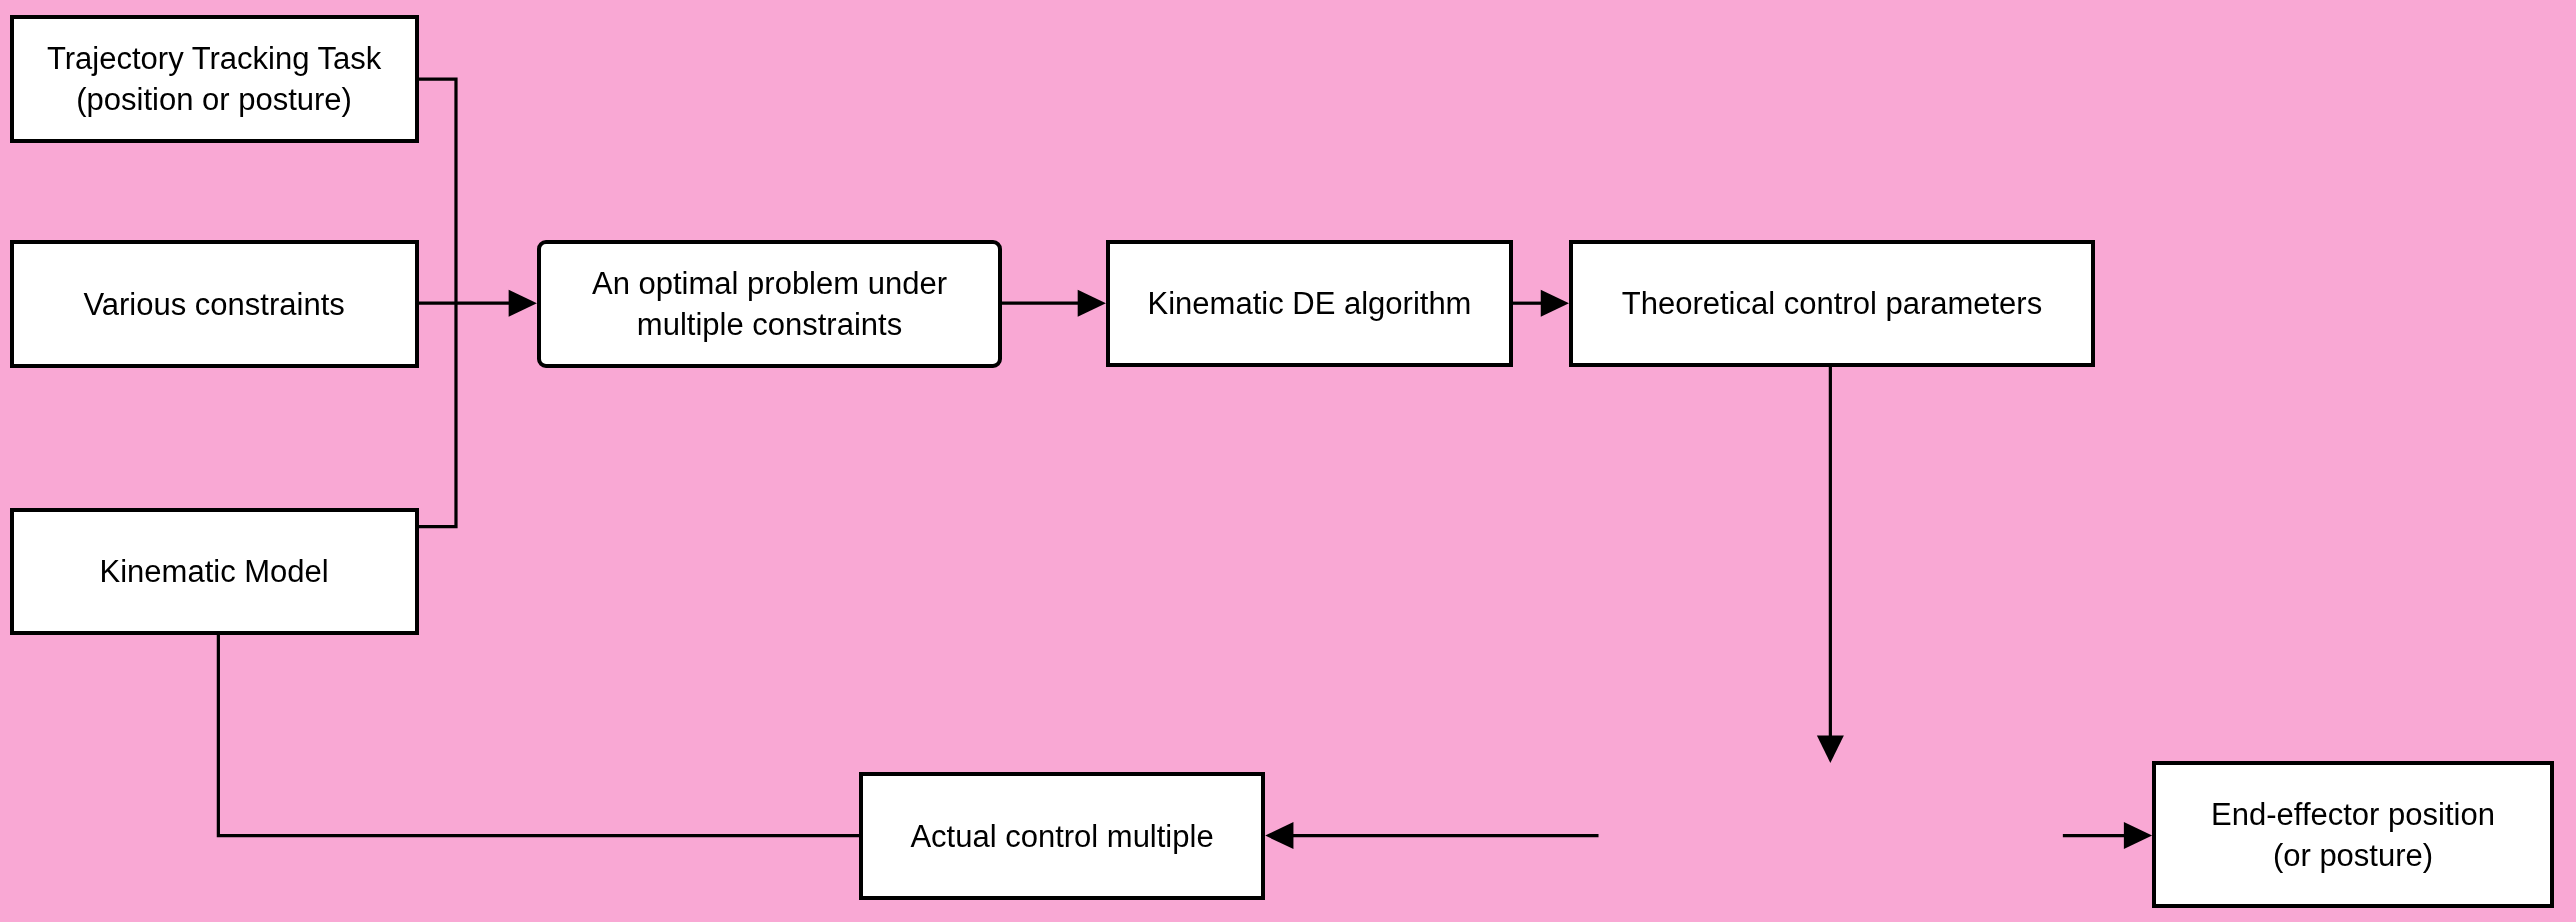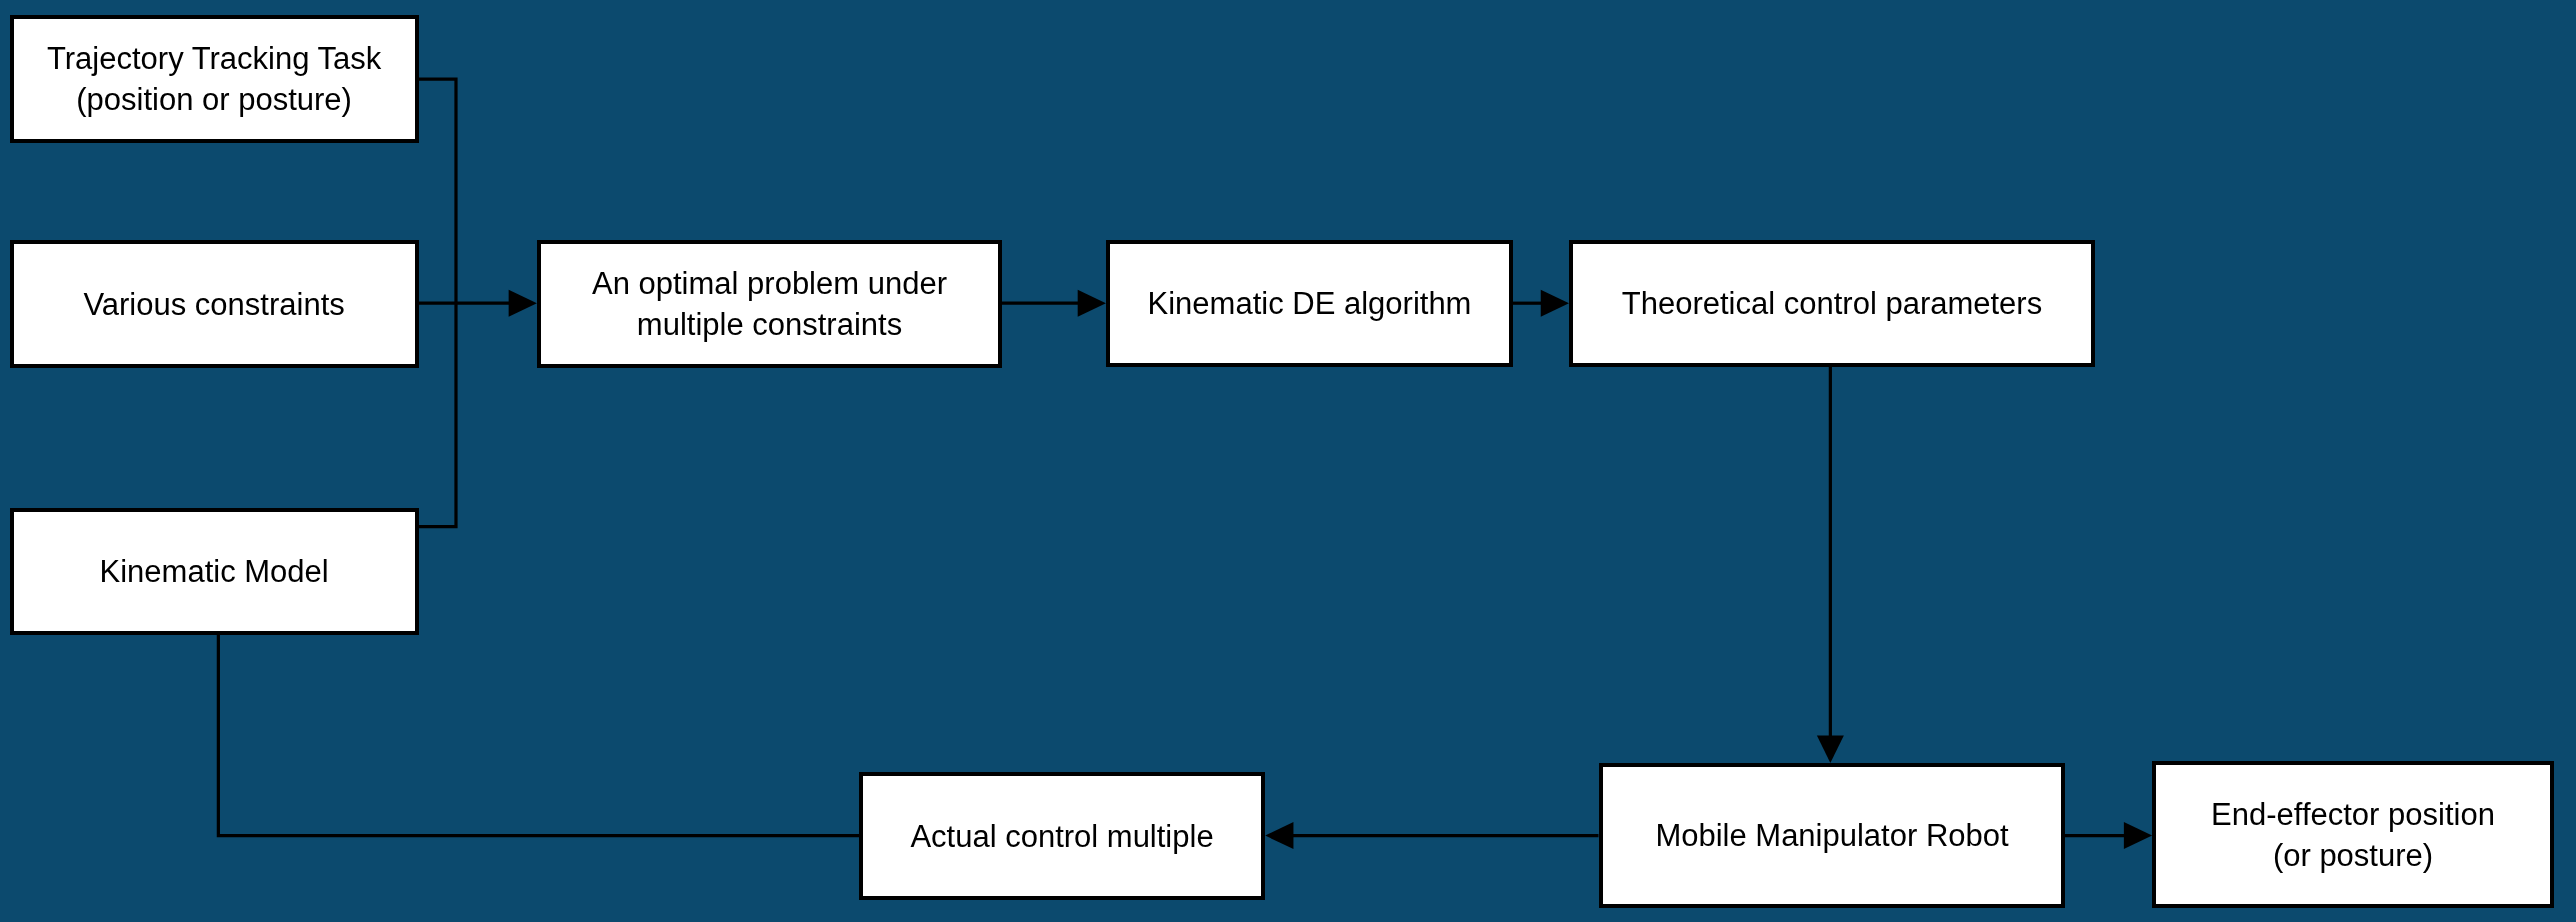--- a/index.html
+++ b/index.html
@@ -4,21 +4,21 @@
 <style>
   html, body {
     margin: 0;
     padding: 0;
     background: #ffffff;
   }
   .canvas {
     position: relative;
     width: 2576px;
     height: 923px;
-    background: #0c4a6e;
+    background: #f9a8d4;
     font-family: "Liberation Sans", "DejaVu Sans", sans-serif;
     color: #000000;
   }
   .wires {
     position: absolute;
     left: 0;
     top: 0;
     width: 2576px;
     height: 923px;
   }
@@ -87,36 +87,33 @@
   </div>
 
   <div class="node" style="left:9.6px; top:240px; width:409px; height:128px;">
     <span>Various constraints</span>
   </div>
 
   <div class="node" style="left:9.6px; top:464px; width:409px; height:127px;margin-top:44px;">
     <span>Kinematic Model</span>
   </div>
 
-  <div class="node" style="left:537px; top:240px; width:465px; height:128px;">
+  <div class="node" style="left:537px; top:240px; width:465px; height:128px;border-radius:9px;">
     <span>An optimal problem under</span>
     <span>multiple constraints</span>
   </div>
 
   <div class="node" style="left:1106px; top:240px; width:407px; height:127px;">
     <span>Kinematic DE algorithm</span>
   </div>
 
   <div class="node" style="left:1569px; top:240px; width:526px; height:127px;">
     <span>Theoretical control parameters</span>
   </div>
 
-  <div class="node" style="left:1599px; top:763px; width:466px; height:145px;">
-    <span>Mobile Manipulator Robot</span>
-  </div>
 
   <div class="node" style="left:2152px; top:761px; width:402px; height:147px;">
     <span>End-effector position</span>
     <span>(or posture)</span>
   </div>
 
   <div class="node" style="left:859px; top:772px; width:406px; height:128px;">
     <span>Actual control multiple</span>
   </div>
 

